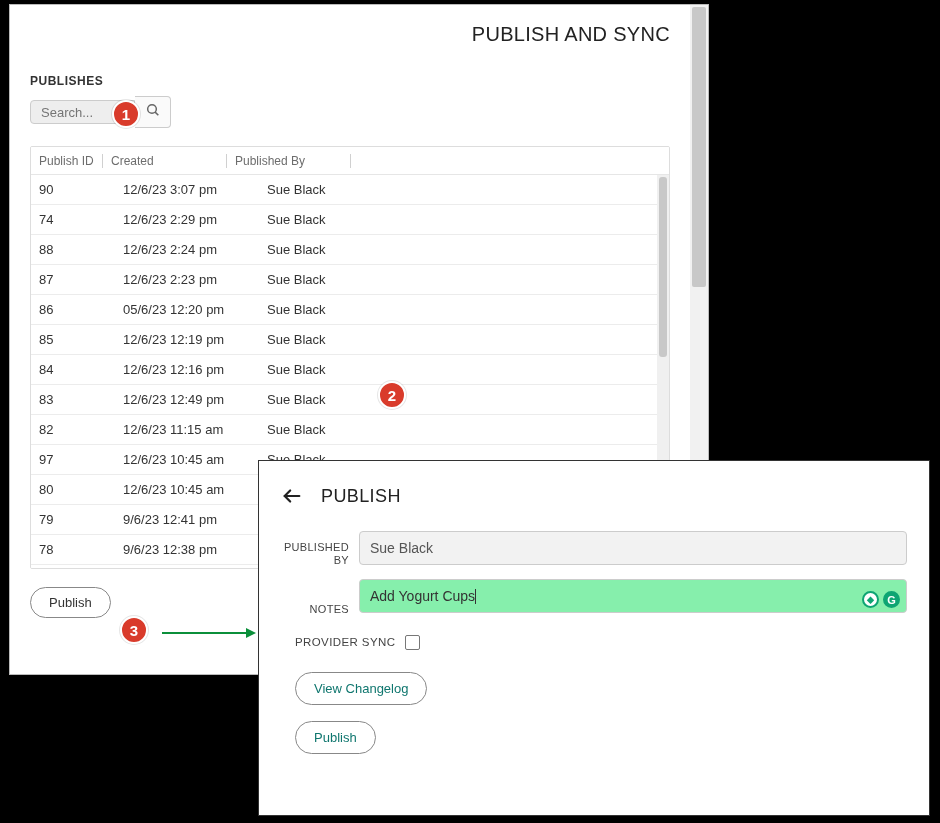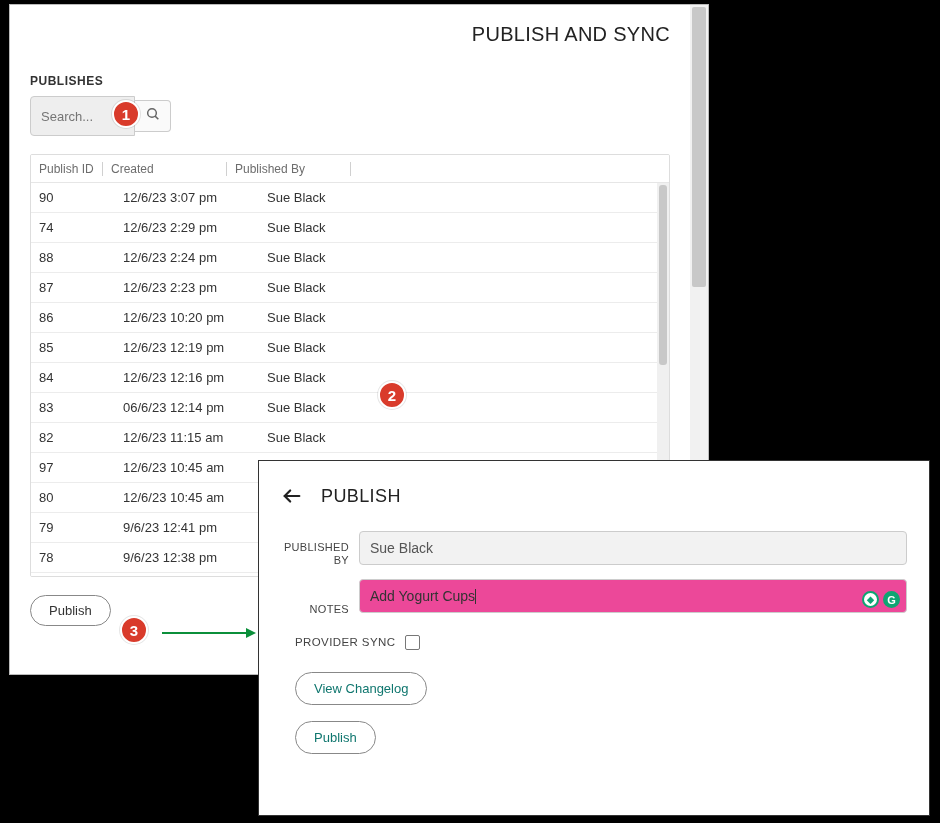--- a/index.html
+++ b/index.html
@@ -70,21 +70,21 @@
     color: #333;
     margin-bottom: 8px;
   }
   .search-group {
     display: flex;
     align-items: center;
     margin-bottom: 18px;
   }
   .search-input {
     width: 105px;
-    height: 40px;
+    height: 24px;
     border: 1px solid #ccc;
     border-radius: 4px 0 0 4px;
     background: #eeeeee;
     padding: 0 10px;
     font-size: 13px;
     color: #555;
     outline: none;
   }
   .search-btn {
     width: 36px;
@@ -217,21 +217,21 @@
     flex: 1;
     border: 1px solid #ccc;
     border-radius: 4px;
     padding: 8px 10px;
     font-size: 14px;
     color: #555;
     background: #f2f2f2;
     min-height: 18px;
   }
   .form-field.notes {
-    background: #ec4899;
+    background: #86efac;
     min-height: 34px;
     color: #333;
     position: relative;
   }
   .caret {
     display: inline-block;
     width: 1px;
     height: 15px;
     background: #333;
     vertical-align: text-bottom;
@@ -349,36 +349,36 @@
             <div class="td-created">12/6/23 2:24 pm</div>
             <div class="td-by">Sue Black</div>
           </div>
           <div class="tr">
             <div class="td-id">87</div>
             <div class="td-created">12/6/23 2:23 pm</div>
             <div class="td-by">Sue Black</div>
           </div>
           <div class="tr">
             <div class="td-id">86</div>
-            <div class="td-created">12/6/23 10:20 pm</div>
+            <div class="td-created">05/6/23 12:20 pm</div>
             <div class="td-by">Sue Black</div>
           </div>
           <div class="tr">
             <div class="td-id">85</div>
             <div class="td-created">12/6/23 12:19 pm</div>
             <div class="td-by">Sue Black</div>
           </div>
           <div class="tr">
             <div class="td-id">84</div>
             <div class="td-created">12/6/23 12:16 pm</div>
             <div class="td-by">Sue Black</div>
           </div>
           <div class="tr">
             <div class="td-id">83</div>
-            <div class="td-created">06/6/23 12:14 pm</div>
+            <div class="td-created">12/6/23 12:49 pm</div>
             <div class="td-by">Sue Black</div>
           </div>
           <div class="tr">
             <div class="td-id">82</div>
             <div class="td-created">12/6/23 11:15 am</div>
             <div class="td-by">Sue Black</div>
           </div>
           <div class="tr">
             <div class="td-id">97</div>
             <div class="td-created">12/6/23 10:45 am</div>

